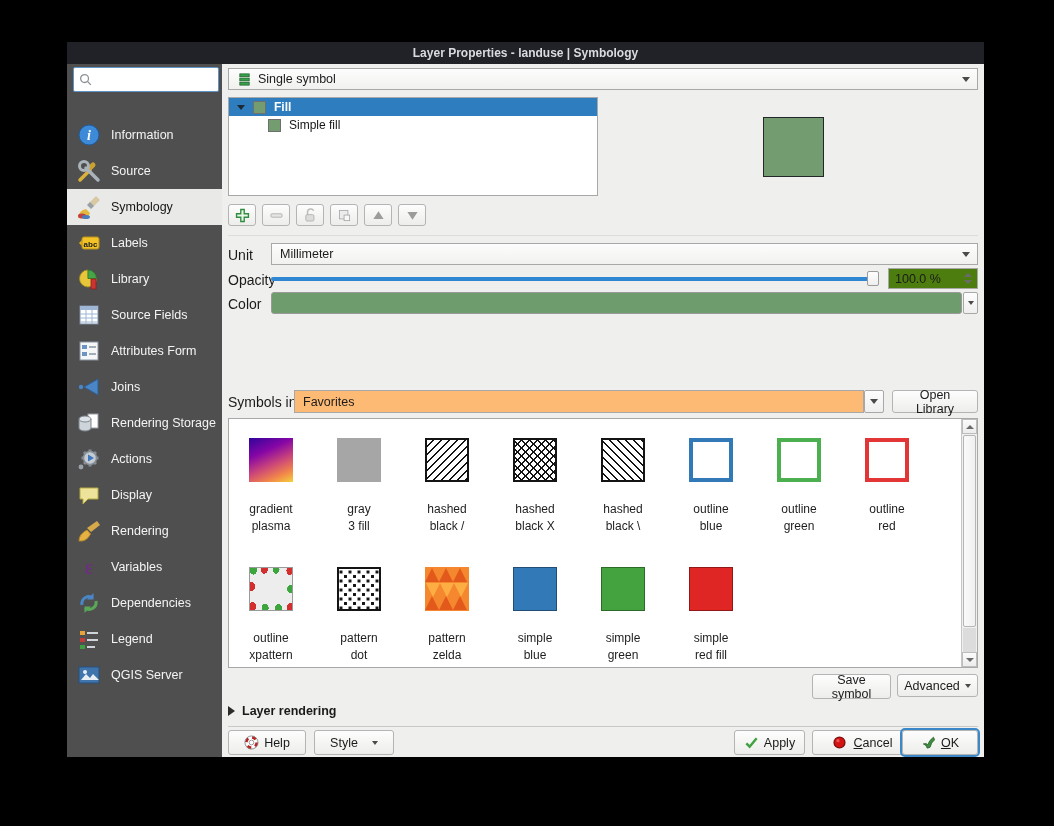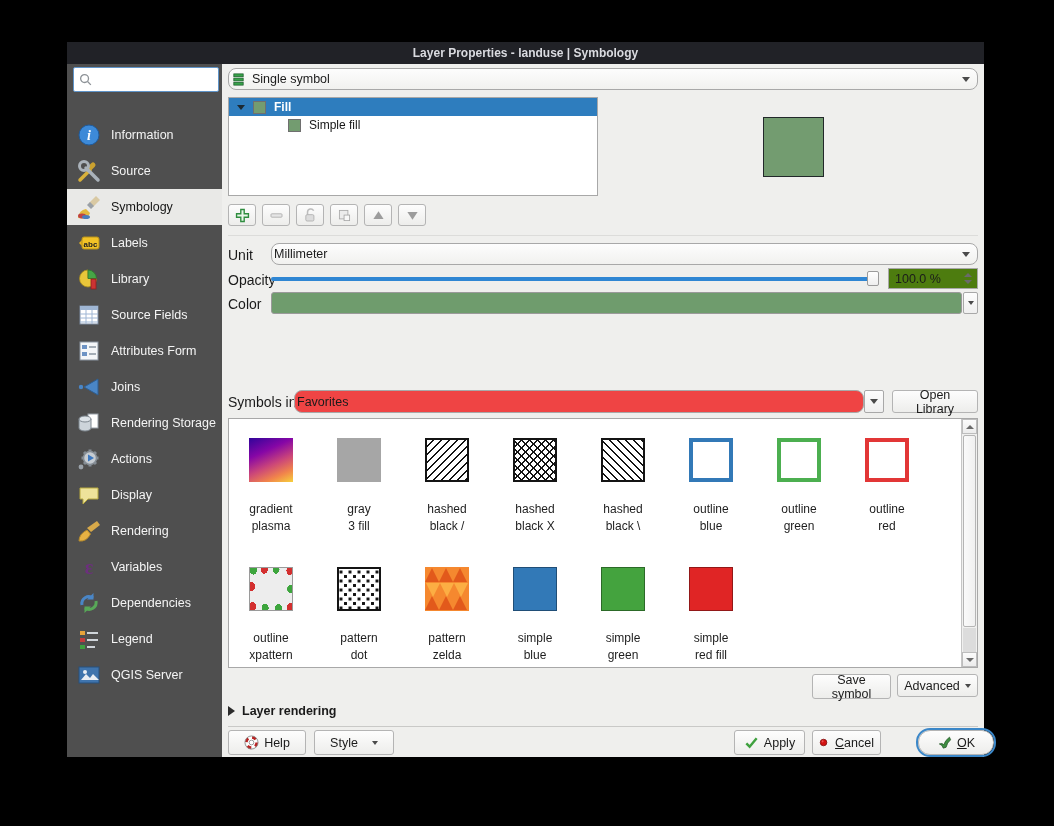--- a/index.html
+++ b/index.html
@@ -15,33 +15,33 @@
   .searchbox svg{width:15px;height:15px;margin-left:4px;flex:0 0 auto;}
   .searchbox input{border:0;outline:0;flex:1;min-width:0;font:12px "Liberation Sans",sans-serif;background:transparent;}
   .nav{position:absolute;left:0;top:53px;right:0;}
   .nav-item{height:36px;display:flex;align-items:center;color:#f4f4f4;font-size:12.5px;cursor:default;}
   .nav-item .nav-ico{width:24px;height:24px;margin:0 10px 0 10px;flex:0 0 auto;}
   .nav-ico svg{width:24px;height:24px;display:block;}
   .nav-item.sel{background:#e9e9e7;color:#161616;}
   
   .btn{position:absolute;background:linear-gradient(#fdfdfd,#ededeb);border:1px solid #b4b4b4;border-radius:3px;
        display:flex;align-items:center;justify-content:center;gap:5px;font-size:12.5px;color:#1b1b1b;box-sizing:border-box;}
-  .combo{position:absolute;background:linear-gradient(#fdfdfd,#f1f1ef);border:1px solid #a8a8a8;border-radius:8px;
-         display:flex;align-items:center;box-sizing:border-box;font-size:12.5px;padding-left:2px;}
+  .combo{position:absolute;background:linear-gradient(#fdfdfd,#f1f1ef);border:1px solid #a8a8a8;border-radius:0;
+         display:flex;align-items:center;box-sizing:border-box;font-size:12.5px;padding-left:8px;}
   .caret{width:0;height:0;border-left:4px solid transparent;border-right:4px solid transparent;border-top:5px solid #4a4a4a;}
   .combo .caret{position:absolute;right:7px;top:50%;margin-top:-2px;}
   .rowlabel{position:absolute;font-size:14px;color:#1a1a1a;}
   
   .tree{position:absolute;left:161px;top:55px;width:370px;height:99px;background:#fff;border:1px solid #a8a8a8;box-sizing:border-box;}
   .tree-row{height:18px;display:flex;align-items:center;font-size:12px;}
   .tree-row.root{background:#2e7dbe;color:#fff;font-weight:bold;}
   .tw-arrow{width:0;height:0;border-left:4px solid transparent;border-right:4px solid transparent;
             border-top:5px solid #1c2a33;margin:0 8px 0 8px;}
   .swatch{width:13px;height:13px;border:1px solid #6f6f6f;box-sizing:border-box;}
-  .tree-row.child{color:#161616;margin-left:20px;}
+  .tree-row.child{color:#161616;}
   .tree-row.child .swatch{margin-left:39px;}
   .preview{position:absolute;left:696px;top:75px;width:61px;height:60px;border:1.5px solid #22282a;box-sizing:border-box;}
   .tool-btn{width:28px;height:22px;top:162px;padding:0;}
   .tool-btn svg{width:17px;height:17px;}
   
   .slider{position:absolute;left:204px;top:226px;width:608px;height:21px;}
   .slider .track{position:absolute;left:0;right:0;top:9px;height:4px;background:#d9d9d9;border-radius:2px;}
   .slider .fill{position:absolute;left:0;top:9px;height:4px;background:#2f86d3;border-radius:2px;}
   .slider .handle{position:absolute;top:3px;left:calc(100% - 12px);width:12px;height:15px;background:linear-gradient(#fff,#eee);
                   border:1px solid #9b9b9b;border-radius:2px;box-sizing:border-box;}
@@ -90,21 +90,21 @@
           border:1px solid #bdbdbd;box-sizing:border-box;display:flex;align-items:center;justify-content:center;}
   .vs-handle{position:absolute;left:1px;right:1px;top:16px;height:192px;background:linear-gradient(90deg,#fafafa,#f0f0f0);
              border:1px solid #b5b5b5;border-radius:2px;box-sizing:border-box;}
   .vs-groove{position:absolute;left:1px;right:1px;top:209px;height:24px;background:#dcdcdc;}
   
   .lr-header{position:absolute;left:161px;top:662px;display:flex;align-items:center;gap:7px;
              font-weight:bold;font-size:12.5px;color:#1a1a1a;}
   .lr-arrow{width:0;height:0;border-top:5px solid transparent;border-bottom:5px solid transparent;border-left:7px solid #2b2b2b;}
   .sep{position:absolute;left:161px;right:6px;top:684px;height:1px;background:#c9c9c7;}
   .faint{position:absolute;left:161px;right:6px;top:193px;height:1px;background:#dcdcda;}
-  .ok-focus{outline:2px solid #3b87c8;outline-offset:0;border-radius:12px;margin-left:16px;}
+  .ok-focus{outline:2px solid #3b87c8;outline-offset:0;border-radius:3px;}
   .btn svg.fico{width:15px;height:15px;}
   u{text-decoration:underline;}
 </style>
 </head>
 <body>
 
 <div class="dialog">
   <div class="titlebar">Layer Properties - landuse | Symbology</div>
 
   <div class="sidebar">
@@ -367,21 +367,21 @@
     </span>
   </div>
 
   <div class="rowlabel" style="left:161px;top:254px;">Color</div>
   <div style="position: absolute; left: 204px; top: 250px; width: 691px; height: 22px; border: 1px solid rgb(154, 154, 154); border-radius: 3px; box-sizing: border-box; background: rgb(111, 156, 109);"></div>
   <div style="position:absolute;left:896px;top:250px;width:15px;height:22px;border:1px solid #a8a8a8;border-radius:2px;background:linear-gradient(#fdfdfd,#efefef);box-sizing:border-box;display:flex;align-items:center;justify-content:center;">
     <span class="caret" style="border-top-width:4px;border-left-width:3.5px;border-right-width:3.5px;"></span>
   </div>
 
   <div class="rowlabel" style="left:161px;top:352px;">Symbols in</div>
-  <div class="combo" style="left:227px;top:348px;width:570px;height:23px;background:#ef4444;">
+  <div class="combo" style="left:227px;top:348px;width:570px;height:23px;background:#fdba74;">
     <span>Favorites</span>
   </div>
   <div style="position:absolute;left:797px;top:348px;width:20px;height:23px;border:1px solid #a8a8a8;background:linear-gradient(#fdfdfd,#efefef);box-sizing:border-box;display:flex;align-items:center;justify-content:center;border-radius:2px;">
     <span class="caret"></span>
   </div>
   <button class="btn" style="left:825px;top:348px;width:86px;height:23px;">
     <span>Open Library</span>
   </button>
 
   <div class="sym-panel">
@@ -540,21 +540,21 @@
   <button class="btn" style="left:247px;top:688px;width:80px;height:25px;gap:14px;text-align:center;">
     <span>Style</span>
     <span class="caret" style="border-top-width:4px;border-left-width:3.5px;border-right-width:3.5px;"></span>
   </button>
   <button class="btn" style="left:667px;top:688px;width:71px;height:25px;">
     <svg class="fico" viewBox="0 0 16 16">
         <path d="M2.5 9 L6 12.5 L13.5 3.5" fill="none" stroke="#3fa13f" stroke-width="2.6"></path>
       </svg>
     <span>Apply</span>
   </button>
-  <button class="btn" style="left:745px;top:688px;width:69px;height:25px;gap:7px;">
+  <button class="btn" style="left:745px;top:688px;width:100px;height:25px;gap:7px;">
     <svg class="fico" viewBox="0 0 16 16">
         <circle cx="8" cy="8" r="5.8" fill="#d31212" stroke="#7e0d0d" stroke-width="1.4"></circle>
         <circle cx="6.3" cy="6" r="1.8" fill="#f26a6a" opacity="0.75"></circle>
       </svg>
     <span><u>C</u>ancel</span>
   </button>
   <button class="btn ok-focus" style="left:835px;top:688px;width:76px;height:25px;">
     <svg class="fico" viewBox="0 0 16 16">
         <path d="M2.5 9.5 q3 -1.2 4.8 0.8 q1.2 -4.5 6 -8 l1.2 2.8 q-3.8 3 -4.8 8 l-3 0.9 q-1 -3.5 -4.2 -4.5 Z" fill="#3e8e41" stroke="#235726" stroke-width="0.8"></path>
       </svg>

